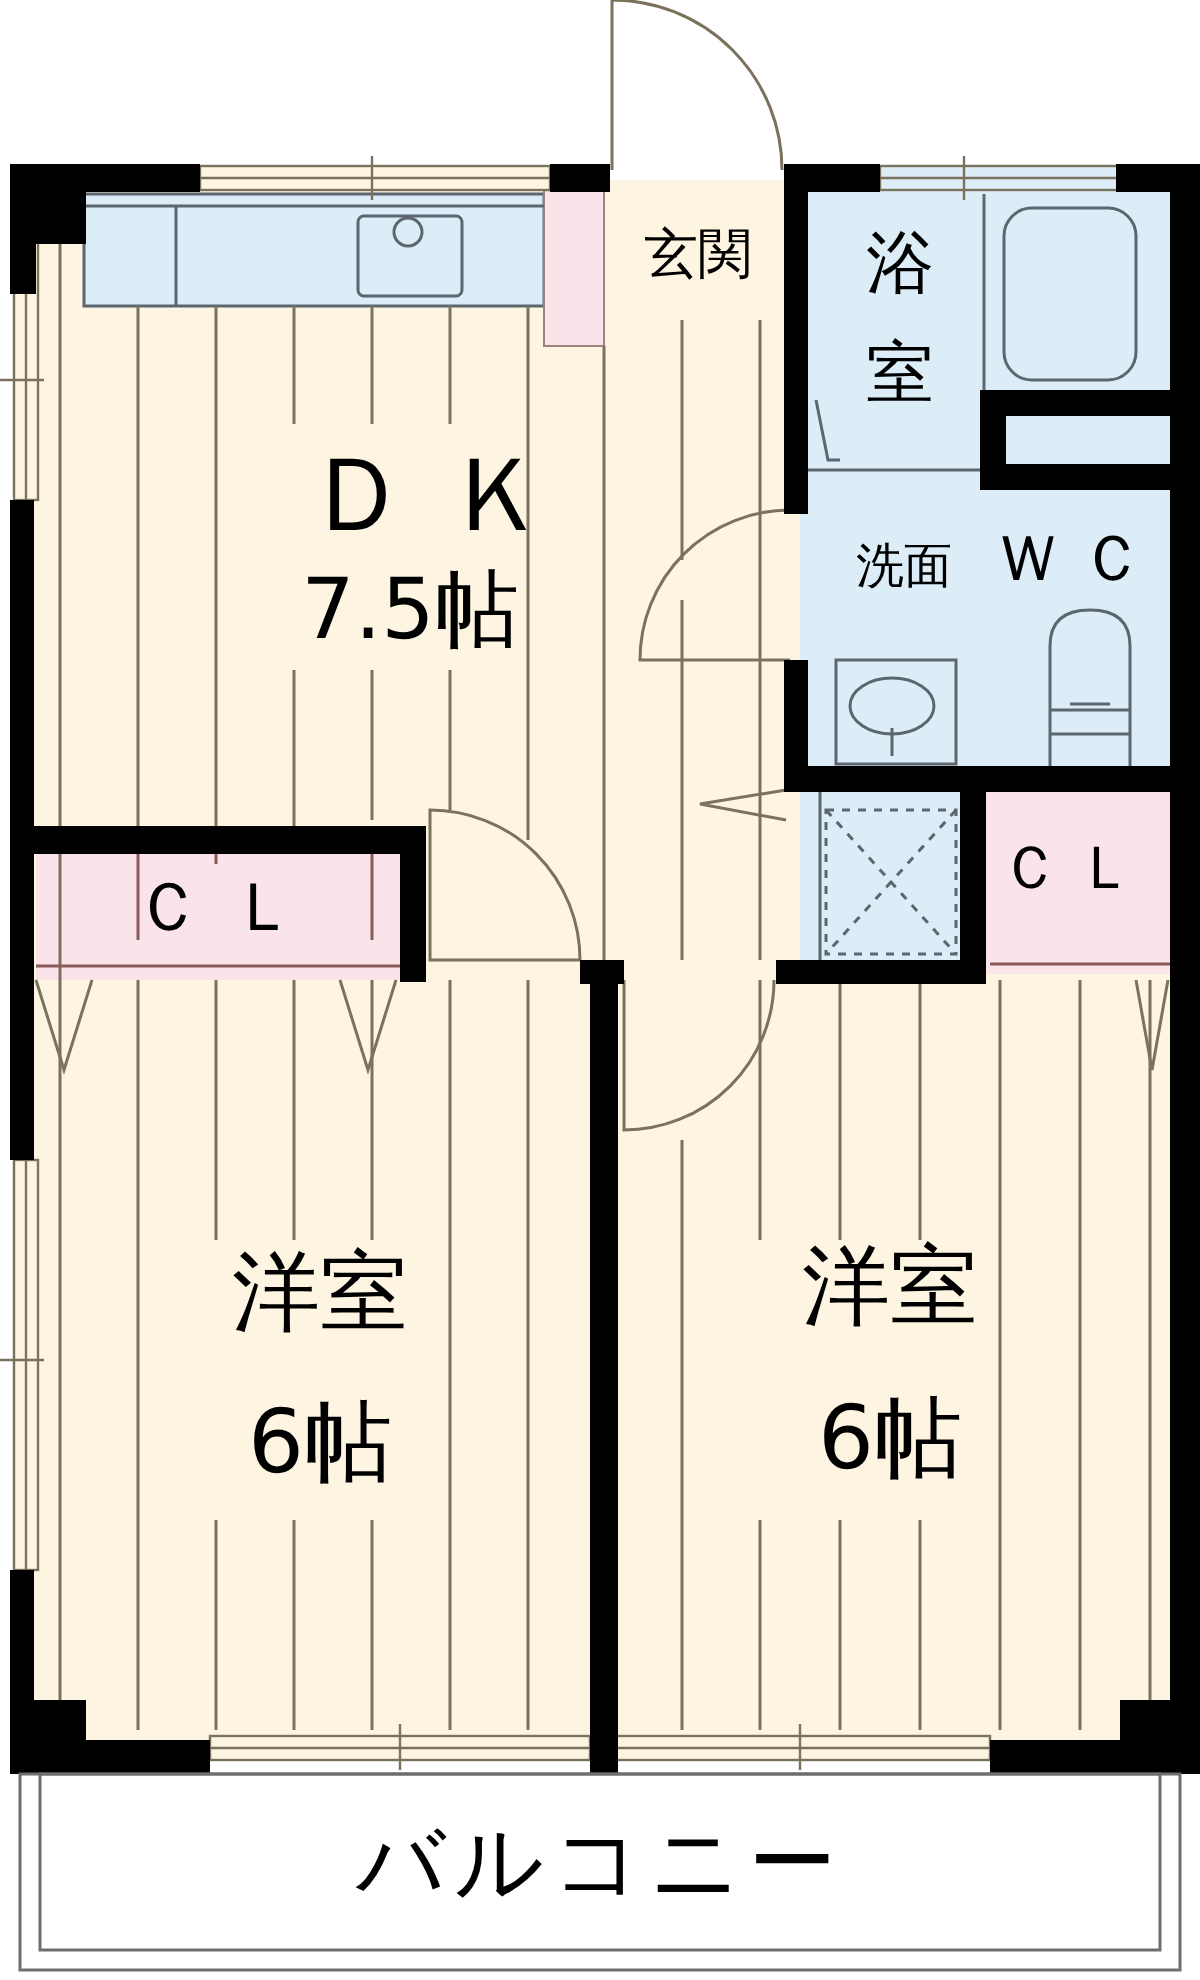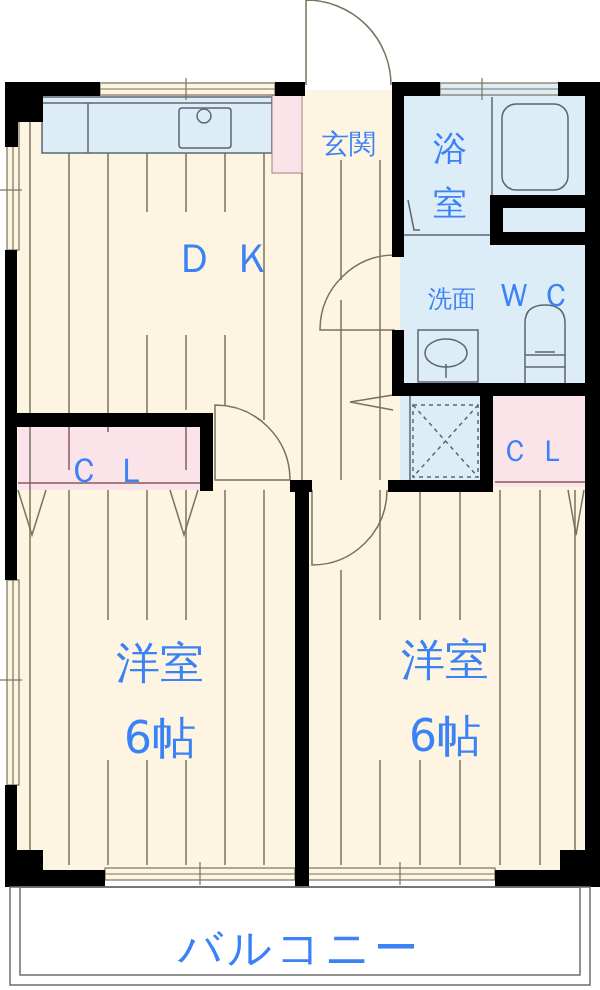--- a/index.html
+++ b/index.html
@@ -1,20 +1,20 @@
 <!DOCTYPE html>
 <html><head>
 <meta charset="utf-8">
 <style>
   html, body { margin: 0; padding: 0; background: #ffffff; }
   body { width: 600px; height: 990px; position: relative; overflow: hidden;
          font-family: "DejaVu Sans", "Liberation Sans", sans-serif; }
   #plan { position: absolute; left: 0; top: 0; width: 600px; height: 990px; }
-  .lbl { position: absolute; color: #3b82f6; text-align: center; white-space: nowrap; line-height: 1; margin-top: 16px; }
-  .room-dk-1 { left: 148px; top: 222px; width: 170px; font-size: 40px; letter-spacing: 18px; }
+  .lbl { position: absolute; color: #000000; text-align: center; white-space: nowrap; line-height: 1; }
+  .room-dk-1 { left: 138px; top: 222px; width: 170px; font-size: 52px; letter-spacing: 18px; }
   .room-dk-2 { left: 120px; top: 284px; width: 170px; font-size: 42px; }
   .genkan { left: 305px; top: 114px; width: 88px; font-size: 27px; }
   .yoku-1 { left: 420px; top: 115px; width: 60px; font-size: 34px; }
   .yoku-2 { left: 420px; top: 170px; width: 60px; font-size: 34px; }
   .senmen { left: 412px; top: 271px; width: 80px; font-size: 24px; }
   .wc { left: 495px; top: 263px; width: 90px; font-size: 32px; letter-spacing: 10px; }
   .cl1 { left: 30px; top: 437px; width: 170px; font-size: 34px; letter-spacing: 14px; }
   .cl2 { left: 493px; top: 420px; width: 90px; font-size: 30px; letter-spacing: 8px; }
   .yo1-1 { left: 80px; top: 625px; width: 160px; font-size: 44px; }
   .yo1-2 { left: 80px; top: 700px; width: 160px; font-size: 44px; }
@@ -166,20 +166,21 @@
     <rect x="490" y="232" width="100" height="13"></rect>
   </g>
 
   <g stroke="#6e6e6e" stroke-width="1.5" fill="none">
     <rect x="10" y="887" width="580" height="98"></rect>
     <rect x="20" y="887" width="560" height="88"></rect>
   </g>
 </svg>
 
   <div class="lbl room-dk-1">ＤＫ</div>
+  <div class="lbl room-dk-2">7.5帖</div>
   <div class="lbl genkan">玄関</div>
   <div class="lbl yoku-1">浴</div>
   <div class="lbl yoku-2">室</div>
   <div class="lbl senmen">洗面</div>
   <div class="lbl wc">ＷＣ</div>
   <div class="lbl cl1">ＣＬ</div>
   <div class="lbl cl2">ＣＬ</div>
   <div class="lbl yo1-1">洋室</div>
   <div class="lbl yo1-2">6帖</div>
   <div class="lbl yo2-1">洋室</div>

